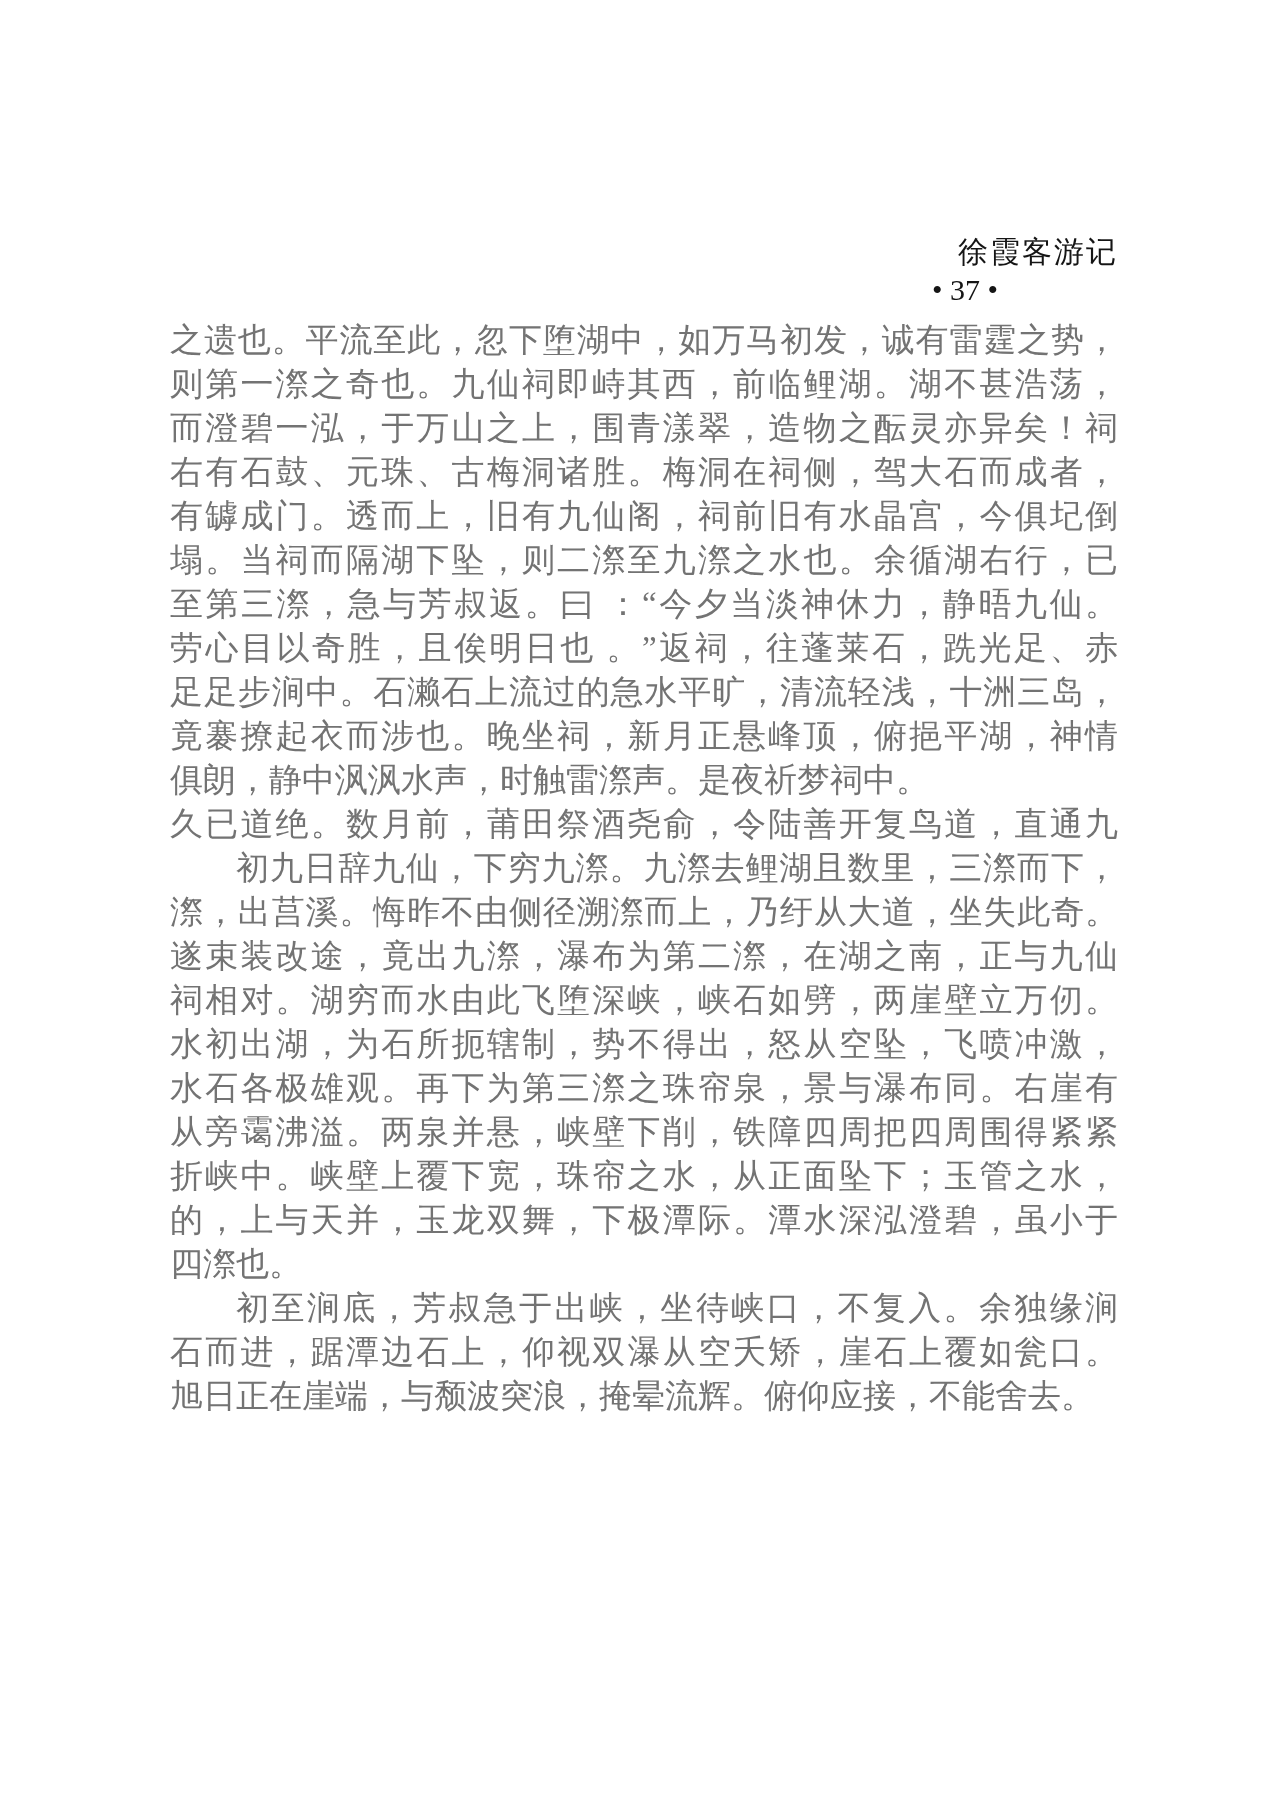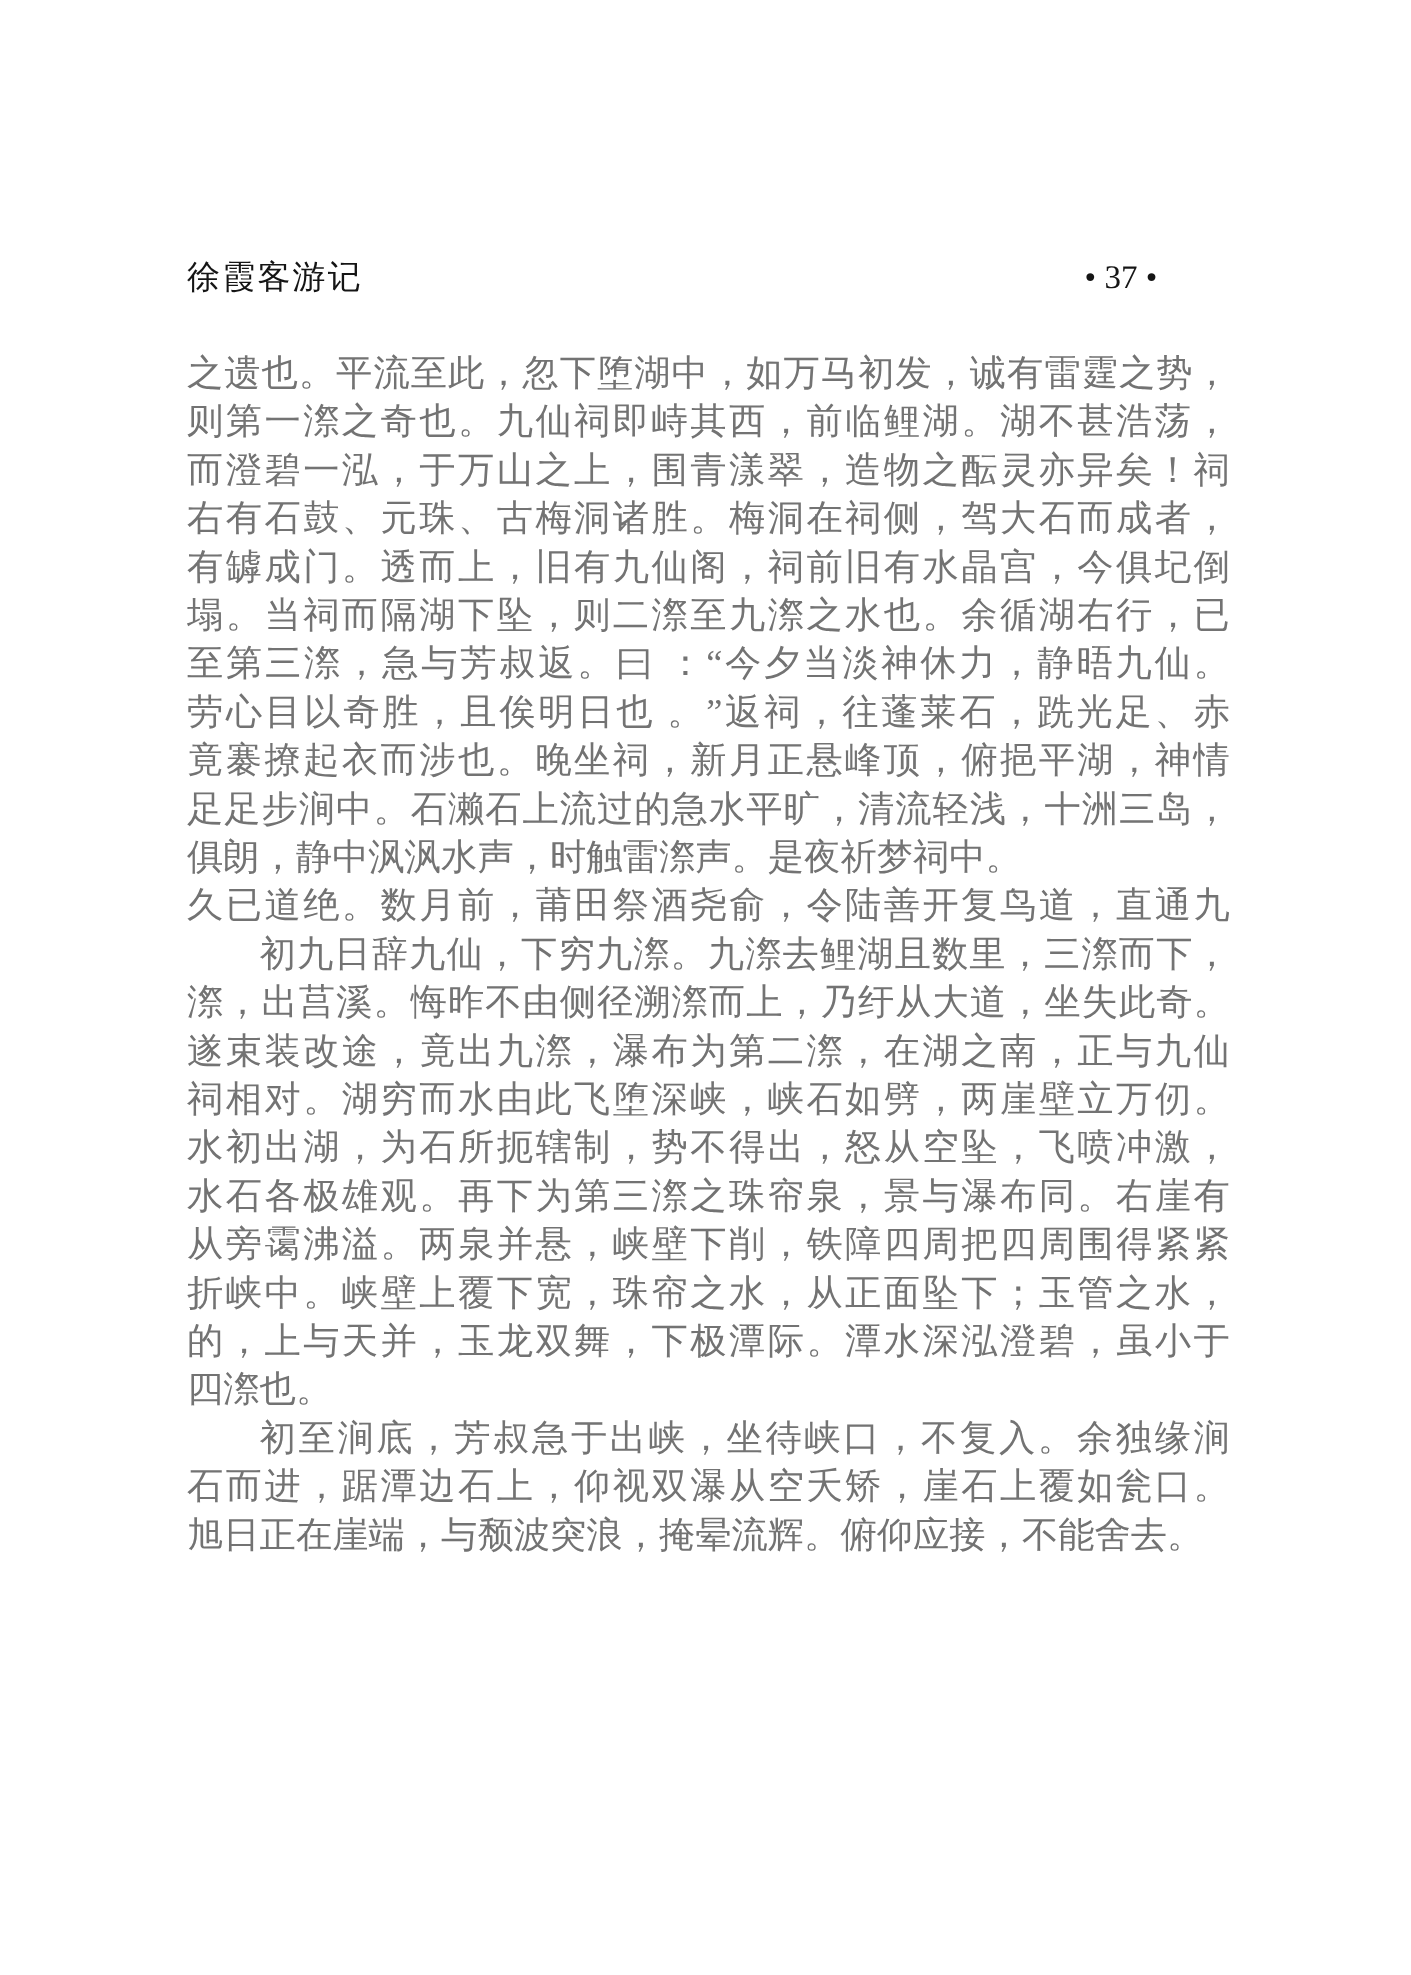--- a/index.html
+++ b/index.html
@@ -16,30 +16,31 @@
     color: #111111;
     overflow: hidden;
   }
   .header {
     position: absolute;
     left: 170px;
     top: 232px;
     width: 948px;
     display: flex;
     justify-content: space-between;
-    align-items: center;
+    align-items: flex-end;
+    flex-direction: column;
   }
   .book-title {
     font-size: 30px;
     letter-spacing: 2px;
     color: #151515;
   }
   .page-number {
     font-size: 30px;
-    margin-right: 66px;
+    margin-right: 120px;
     color: #151515;
     white-space: nowrap;
   }
   .body-text {
     position: absolute;
     left: 170px;
     top: 318px;
     width: 948px;
   }
   .line {
@@ -70,22 +71,22 @@
 
   <div class="body-text">
       <div class="line">之遗也。平流至此，忽下堕湖中，如万马初发，诚有雷霆之势，</div>
       <div class="line">则第一漈之奇也。九仙祠即峙其西，前临鲤湖。湖不甚浩荡，</div>
       <div class="line">而澄碧一泓，于万山之上，围青漾翠，造物之酝灵亦异矣！祠</div>
       <div class="line">右有石鼓、元珠、古梅洞诸胜。梅洞在祠侧，驾大石而成者，</div>
       <div class="line">有罅成门。透而上，旧有九仙阁，祠前旧有水晶宫，今俱圮倒</div>
       <div class="line">塌。当祠而隔湖下坠，则二漈至九漈之水也。余循湖右行，已</div>
       <div class="line">至第三漈，急与芳叔返。曰 ：“今夕当淡神休力，静晤九仙。</div>
       <div class="line">劳心目以奇胜，且俟明日也 。”返祠，往蓬莱石，跣光足、赤</div>
+      <div class="line">足足步涧中。石濑石上流过的急水平旷，清流轻浅，十洲三岛，</div>
       <div class="line">竟褰撩起衣而涉也。晚坐祠，新月正悬峰顶，俯挹平湖，神情</div>
-      <div class="line">足足步涧中。石濑石上流过的急水平旷，清流轻浅，十洲三岛，</div>
       <div class="line last-line">俱朗，静中沨沨水声，时触雷漈声。是夜祈梦祠中。</div>
       <div class="line">久已道绝。数月前，莆田祭酒尧俞，令陆善开复鸟道，直通九</div>
       <div class="line indent">初九日辞九仙，下穷九漈。九漈去鲤湖且数里，三漈而下，</div>
       <div class="line">漈，出莒溪。悔昨不由侧径溯漈而上，乃纡从大道，坐失此奇。</div>
       <div class="line">遂束装改途，竟出九漈，瀑布为第二漈，在湖之南，正与九仙</div>
       <div class="line">祠相对。湖穷而水由此飞堕深峡，峡石如劈，两崖壁立万仞。</div>
       <div class="line">水初出湖，为石所扼辖制，势不得出，怒从空坠，飞喷冲激，</div>
       <div class="line">水石各极雄观。再下为第三漈之珠帘泉，景与瀑布同。右崖有</div>
       <div class="line">从旁霭沸溢。两泉并悬，峡壁下削，铁障四周把四周围得紧紧</div>
       <div class="line">折峡中。峡壁上覆下宽，珠帘之水，从正面坠下；玉管之水，</div>

